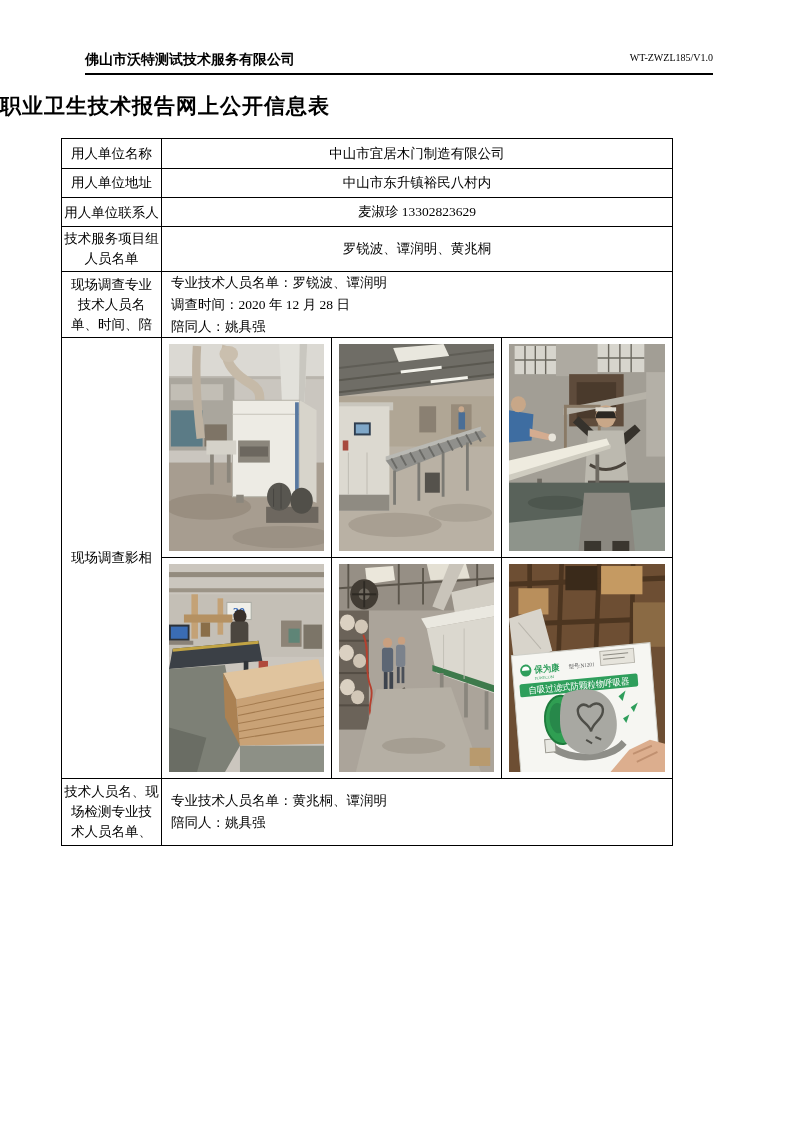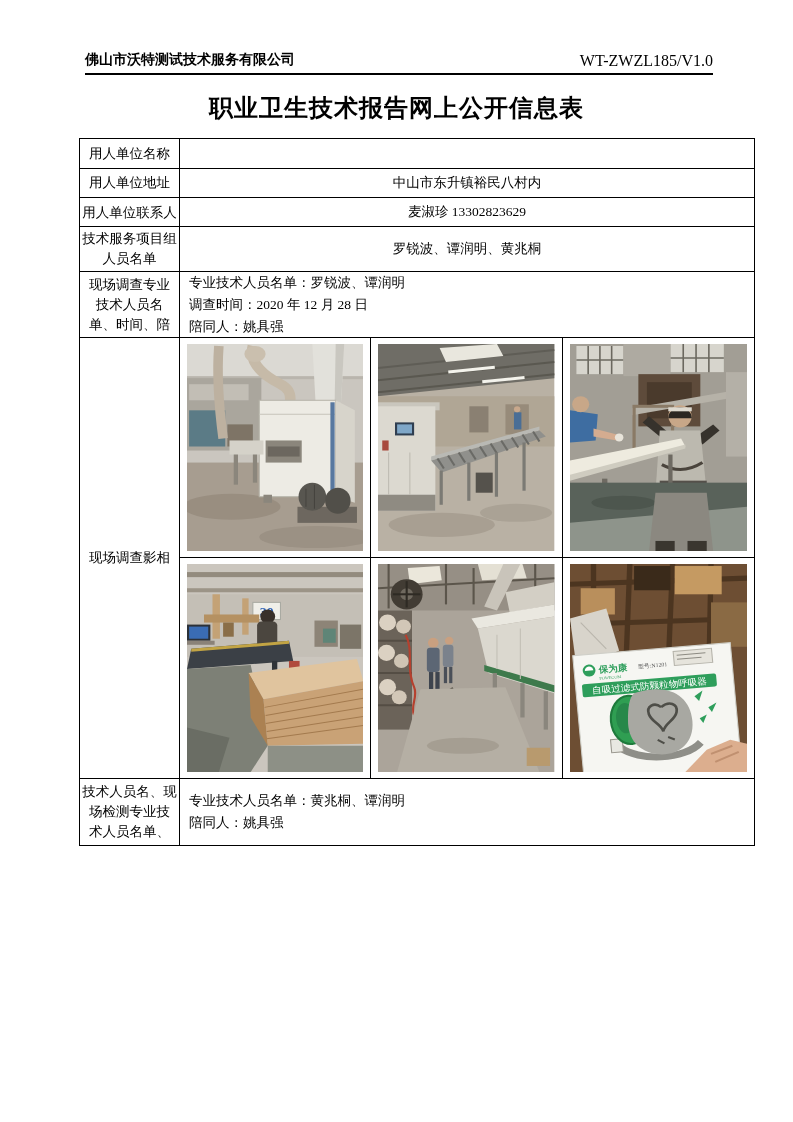--- a/index.html
+++ b/index.html
@@ -1,26 +1,26 @@
 <!DOCTYPE html>
 <html><head>
 <meta charset="utf-8">
 <style>
   html,body{margin:0;padding:0;background:#ffffff;}
   .page{position:relative;width:793px;height:1122px;background:#fff;overflow:hidden;
         font-family:"Liberation Serif","DejaVu Serif",serif;color:#000;}
   
   .hdr-company{position:absolute;left:85px;top:51px;font-size:14px;font-weight:bold;
         font-family:"Liberation Sans","DejaVu Sans",sans-serif;}
-  .hdr-doc{position:absolute;right:80px;top:52px;font-size:16px;}
+  .hdr-doc{position:absolute;right:80px;top:52px;font-size:10px;}
   .hdr-rule{position:absolute;left:85px;top:73px;width:628px;height:2px;background:#000;}
-  .doc-title{position:absolute;left:0;top:92px;width:793px;text-align:center;
-        font-size:24px;font-weight:bold;letter-spacing:1px;}
+  .doc-title{position:absolute;left:0;top:92px;width:793px;text-align:left;
+        font-size:21px;font-weight:bold;letter-spacing:1px;}
   
-  .itable{position:absolute;left:79px;top:138px;width:676px;border:1px solid #000;
+  .itable{position:absolute;left:61px;top:138px;width:612px;border:1px solid #000;
         font-size:13.5px;box-sizing:border-box;}
   .trow{display:flex;border-bottom:1px solid #000;box-sizing:border-box;}
   .trow:last-child{border-bottom:none;}
   .tlabel{width:100px;flex:0 0 100px;border-right:1px solid #000;box-sizing:border-box;
         display:flex;flex-direction:column;align-items:center;justify-content:center;
         text-align:center;line-height:20px;overflow:hidden;padding:0 2px;}
   .tvalue{flex:1;display:flex;align-items:center;justify-content:center;text-align:center;
         box-sizing:border-box;overflow:hidden;}
   .tvalue.left{flex-direction:column;align-items:flex-start;justify-content:center;
         text-align:center;padding-left:9px;line-height:22px;}
@@ -42,20 +42,21 @@
 
   <div class="hdr-company">佛山市沃特测试技术服务有限公司</div>
   <div class="hdr-doc">WT-ZWZL185/V1.0</div>
   <div class="hdr-rule"></div>
   <div class="doc-title">职业卫生技术报告网上公开信息表</div>
 
   <div class="itable">
 
     <div class="trow h30">
       <div class="tlabel">用人单位名称</div>
+      <div class="tvalue">中山市宜居木门制造有限公司</div>
     </div>
 
     <div class="trow h29">
       <div class="tlabel">用人单位地址</div>
       <div class="tvalue">中山市东升镇裕民八村内</div>
     </div>
 
     <div class="trow h29">
       <div class="tlabel clip-label">用人单位联系人</div>
       <div class="tvalue">麦淑珍 13302823629</div>

